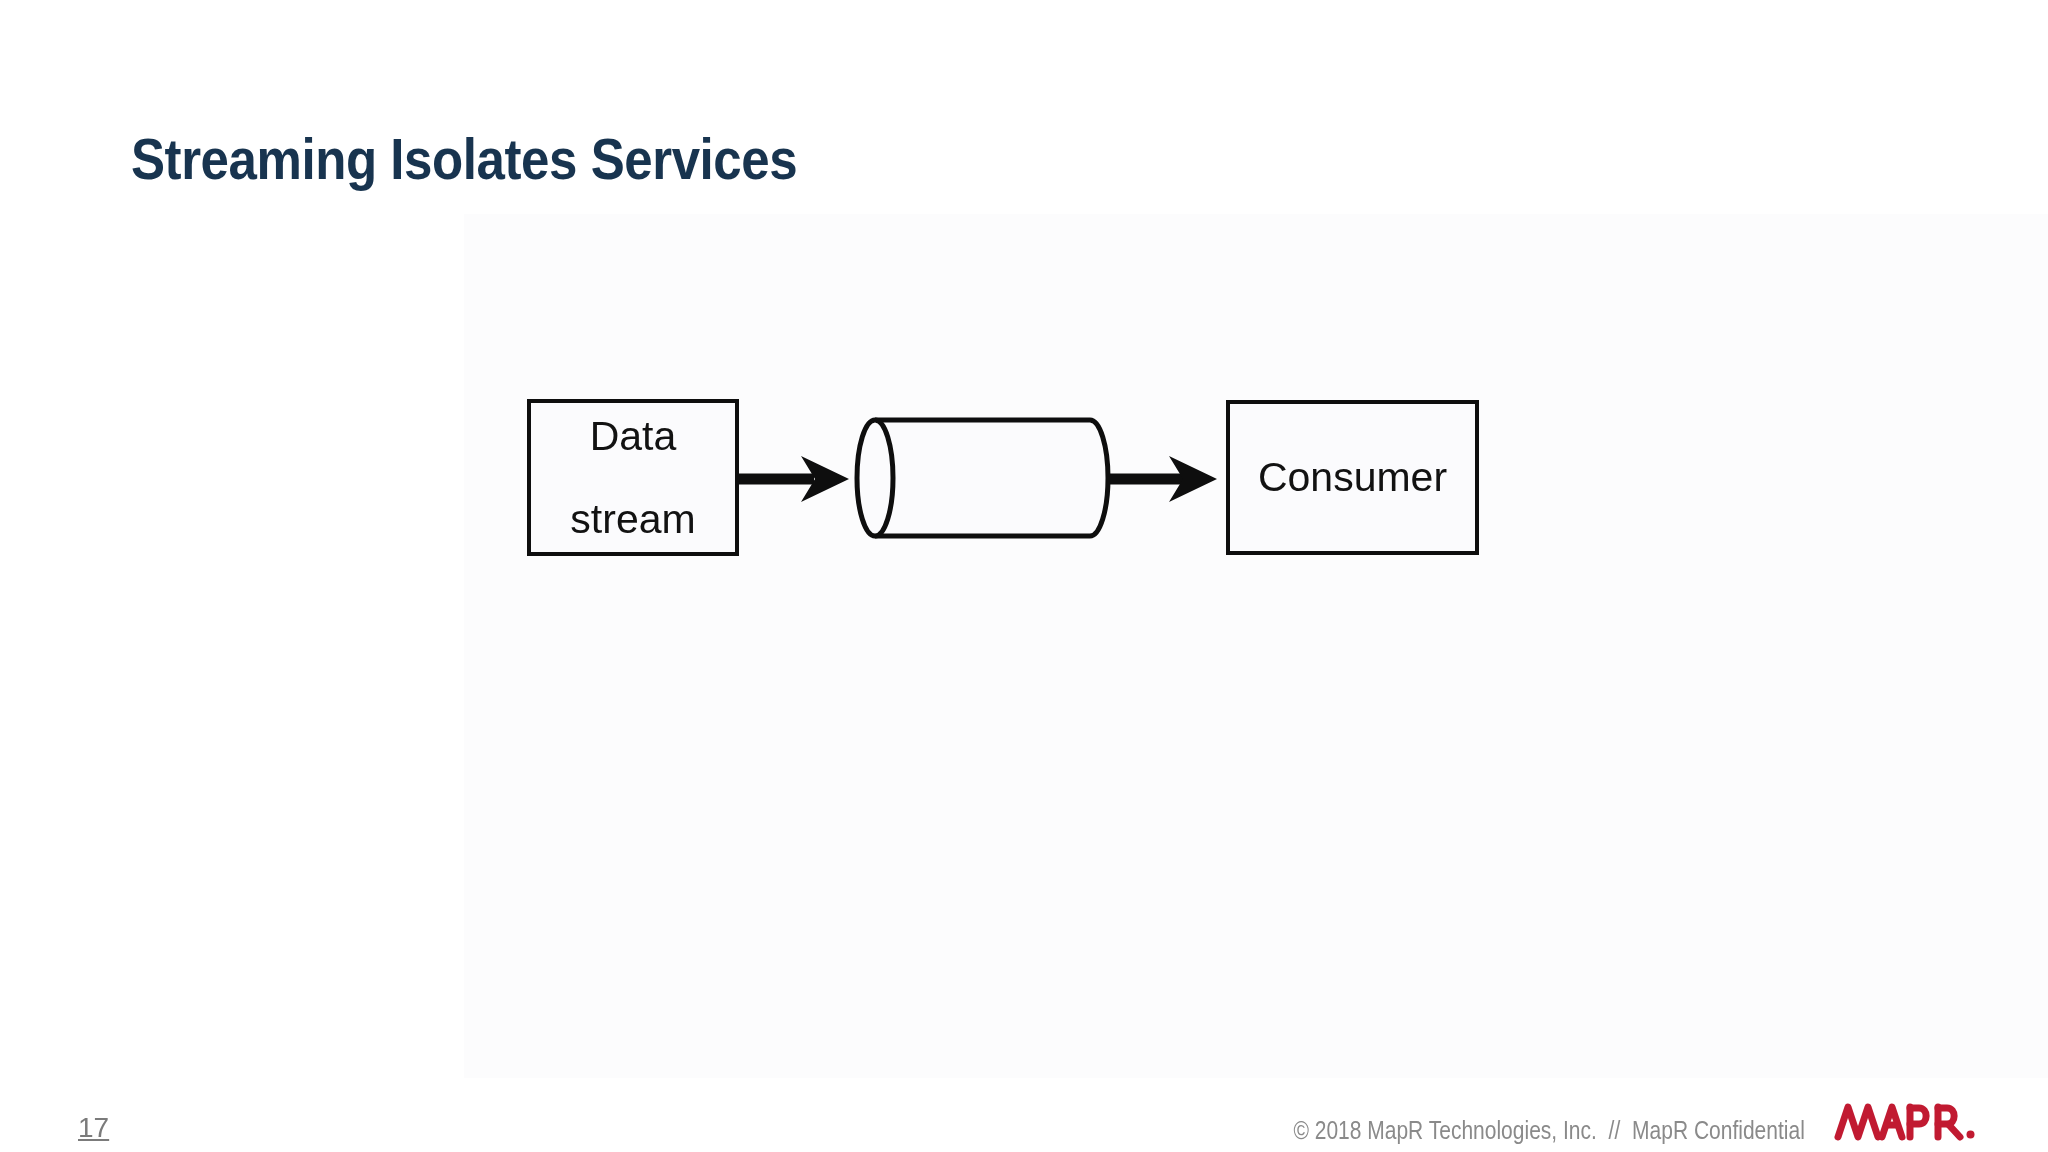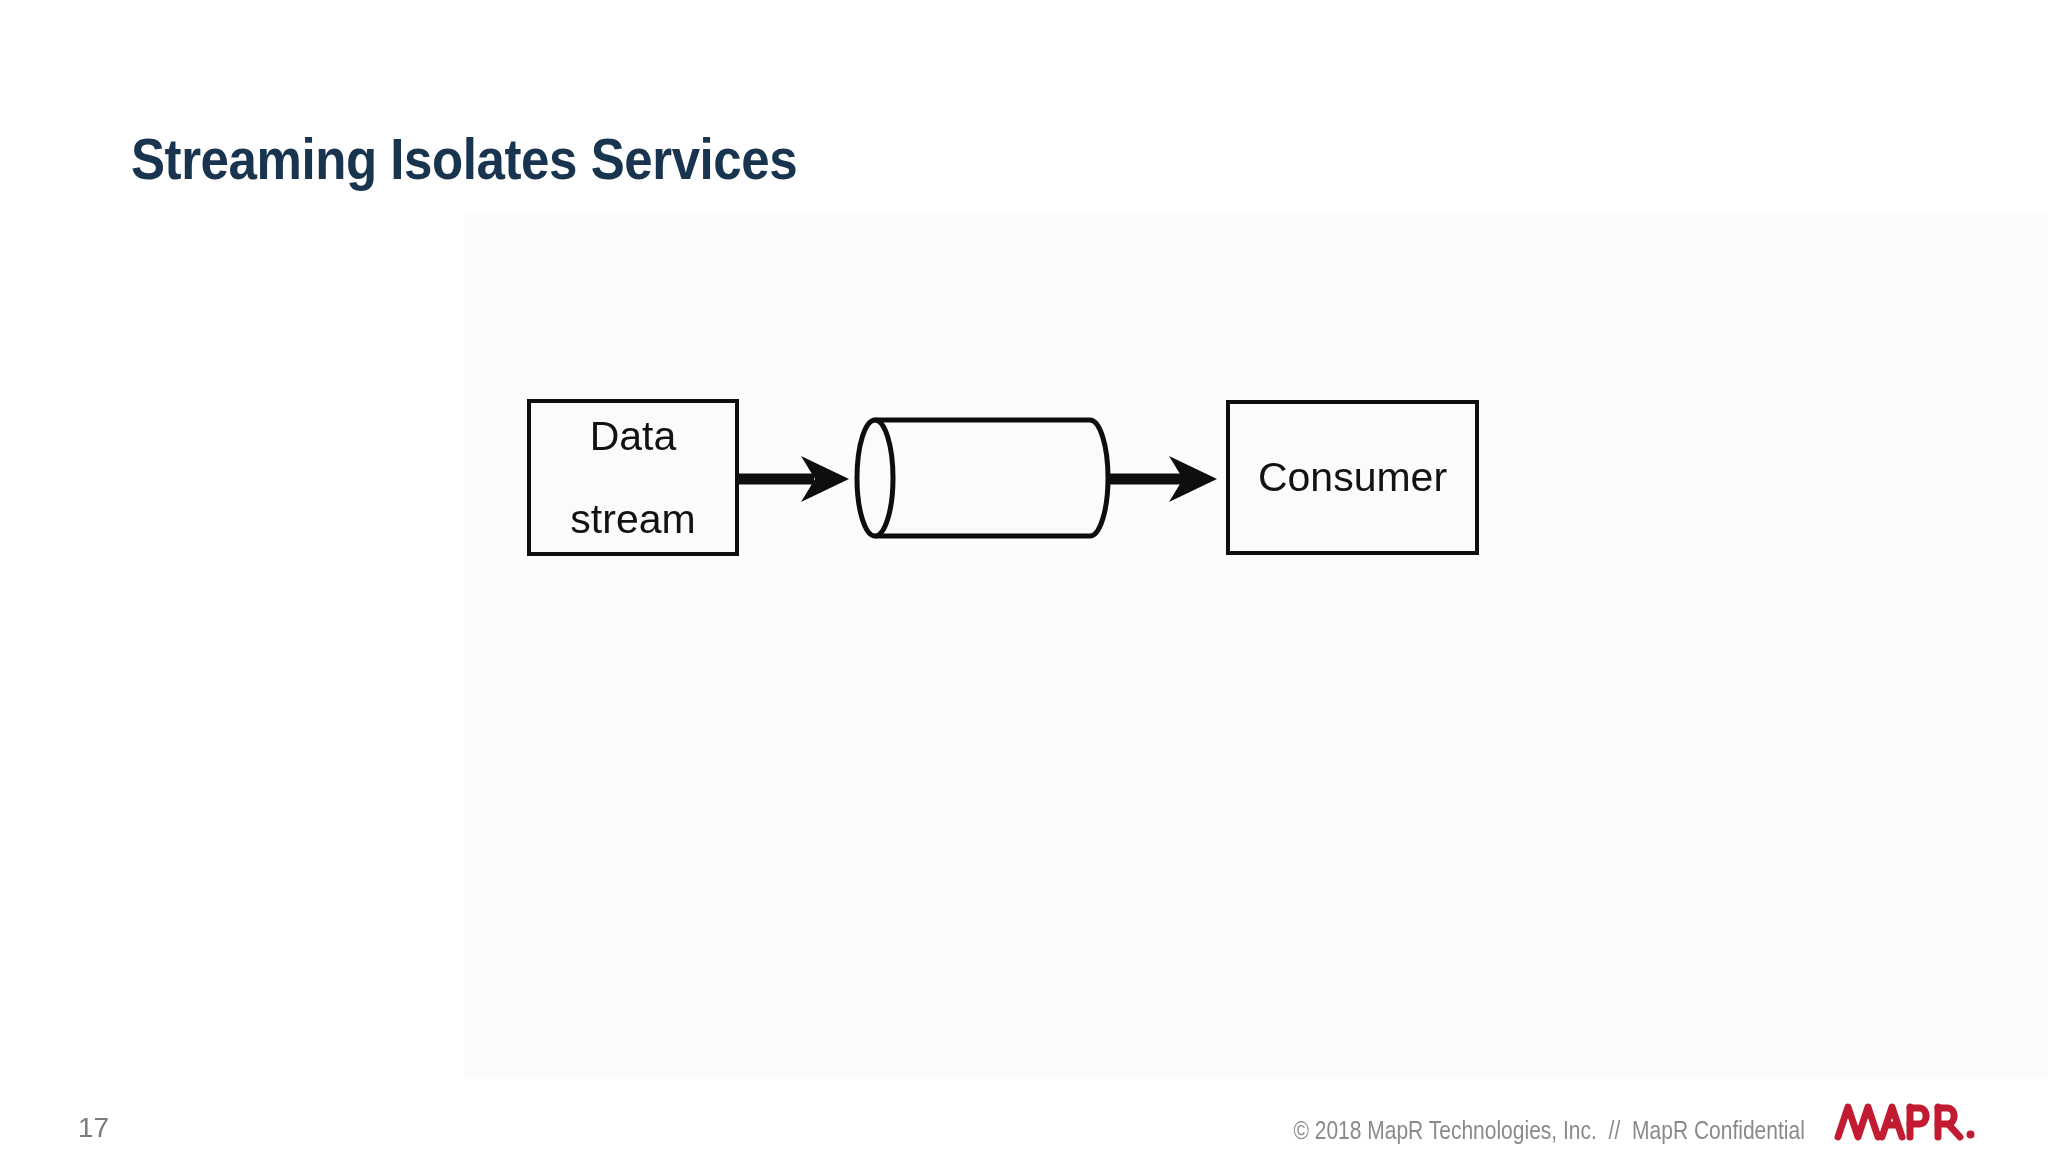--- a/index.html
+++ b/index.html
@@ -48,20 +48,21 @@
     white-space: nowrap;
   }
   #data-source-label { left: 533px; top: 379px; width: 200px; height: 145px; gap: 32px; }
   #stream-label      { left: 893px; top: 396px; width: 197px; height: 112px; }
   #consumer-label    { left: 1232px; top: 380px; width: 241px; height: 143px; }
   #page-number {
     position: absolute;
     left: 78px; top: 1086px;
     font-size: 28px;
     color: #7b7b7b;
+    text-decoration: underline;
   }
   #footer {
     position: absolute;
     right: 243px; top: 1090px;
     font-size: 25px;
     color: #8a8a8a;
     white-space: nowrap;
     transform: scaleX(0.84);
     transform-origin: right center;
   }

